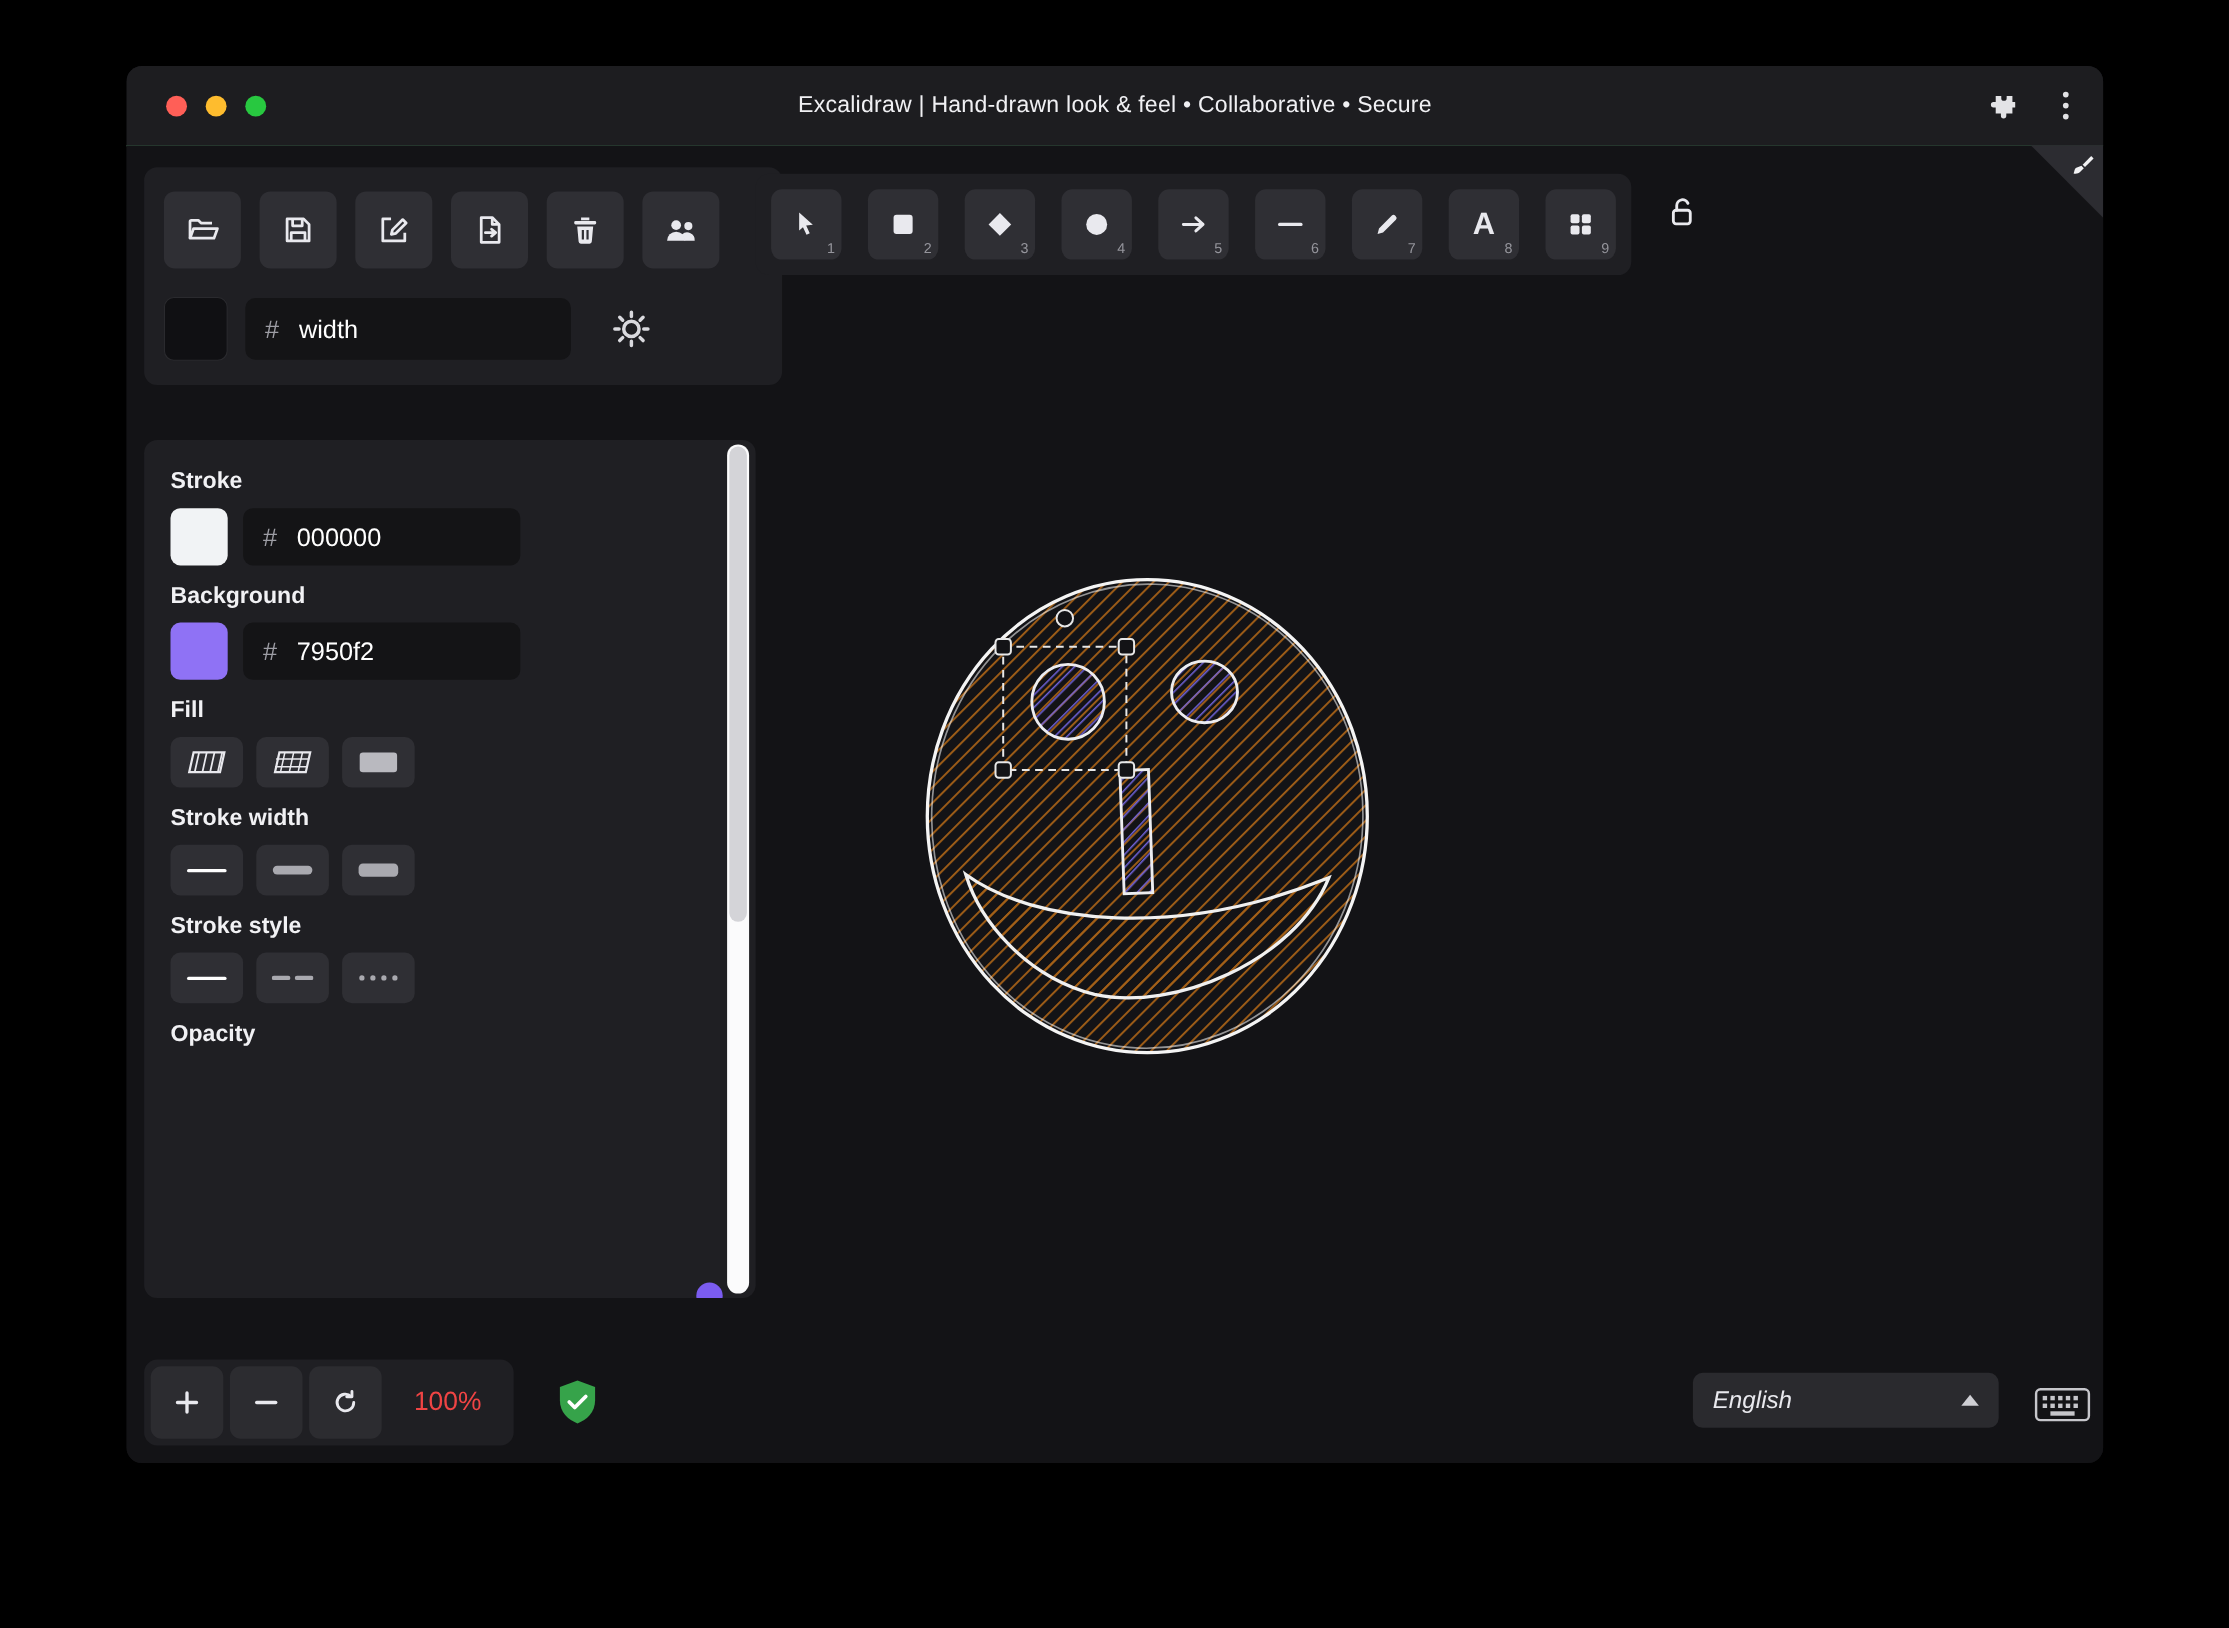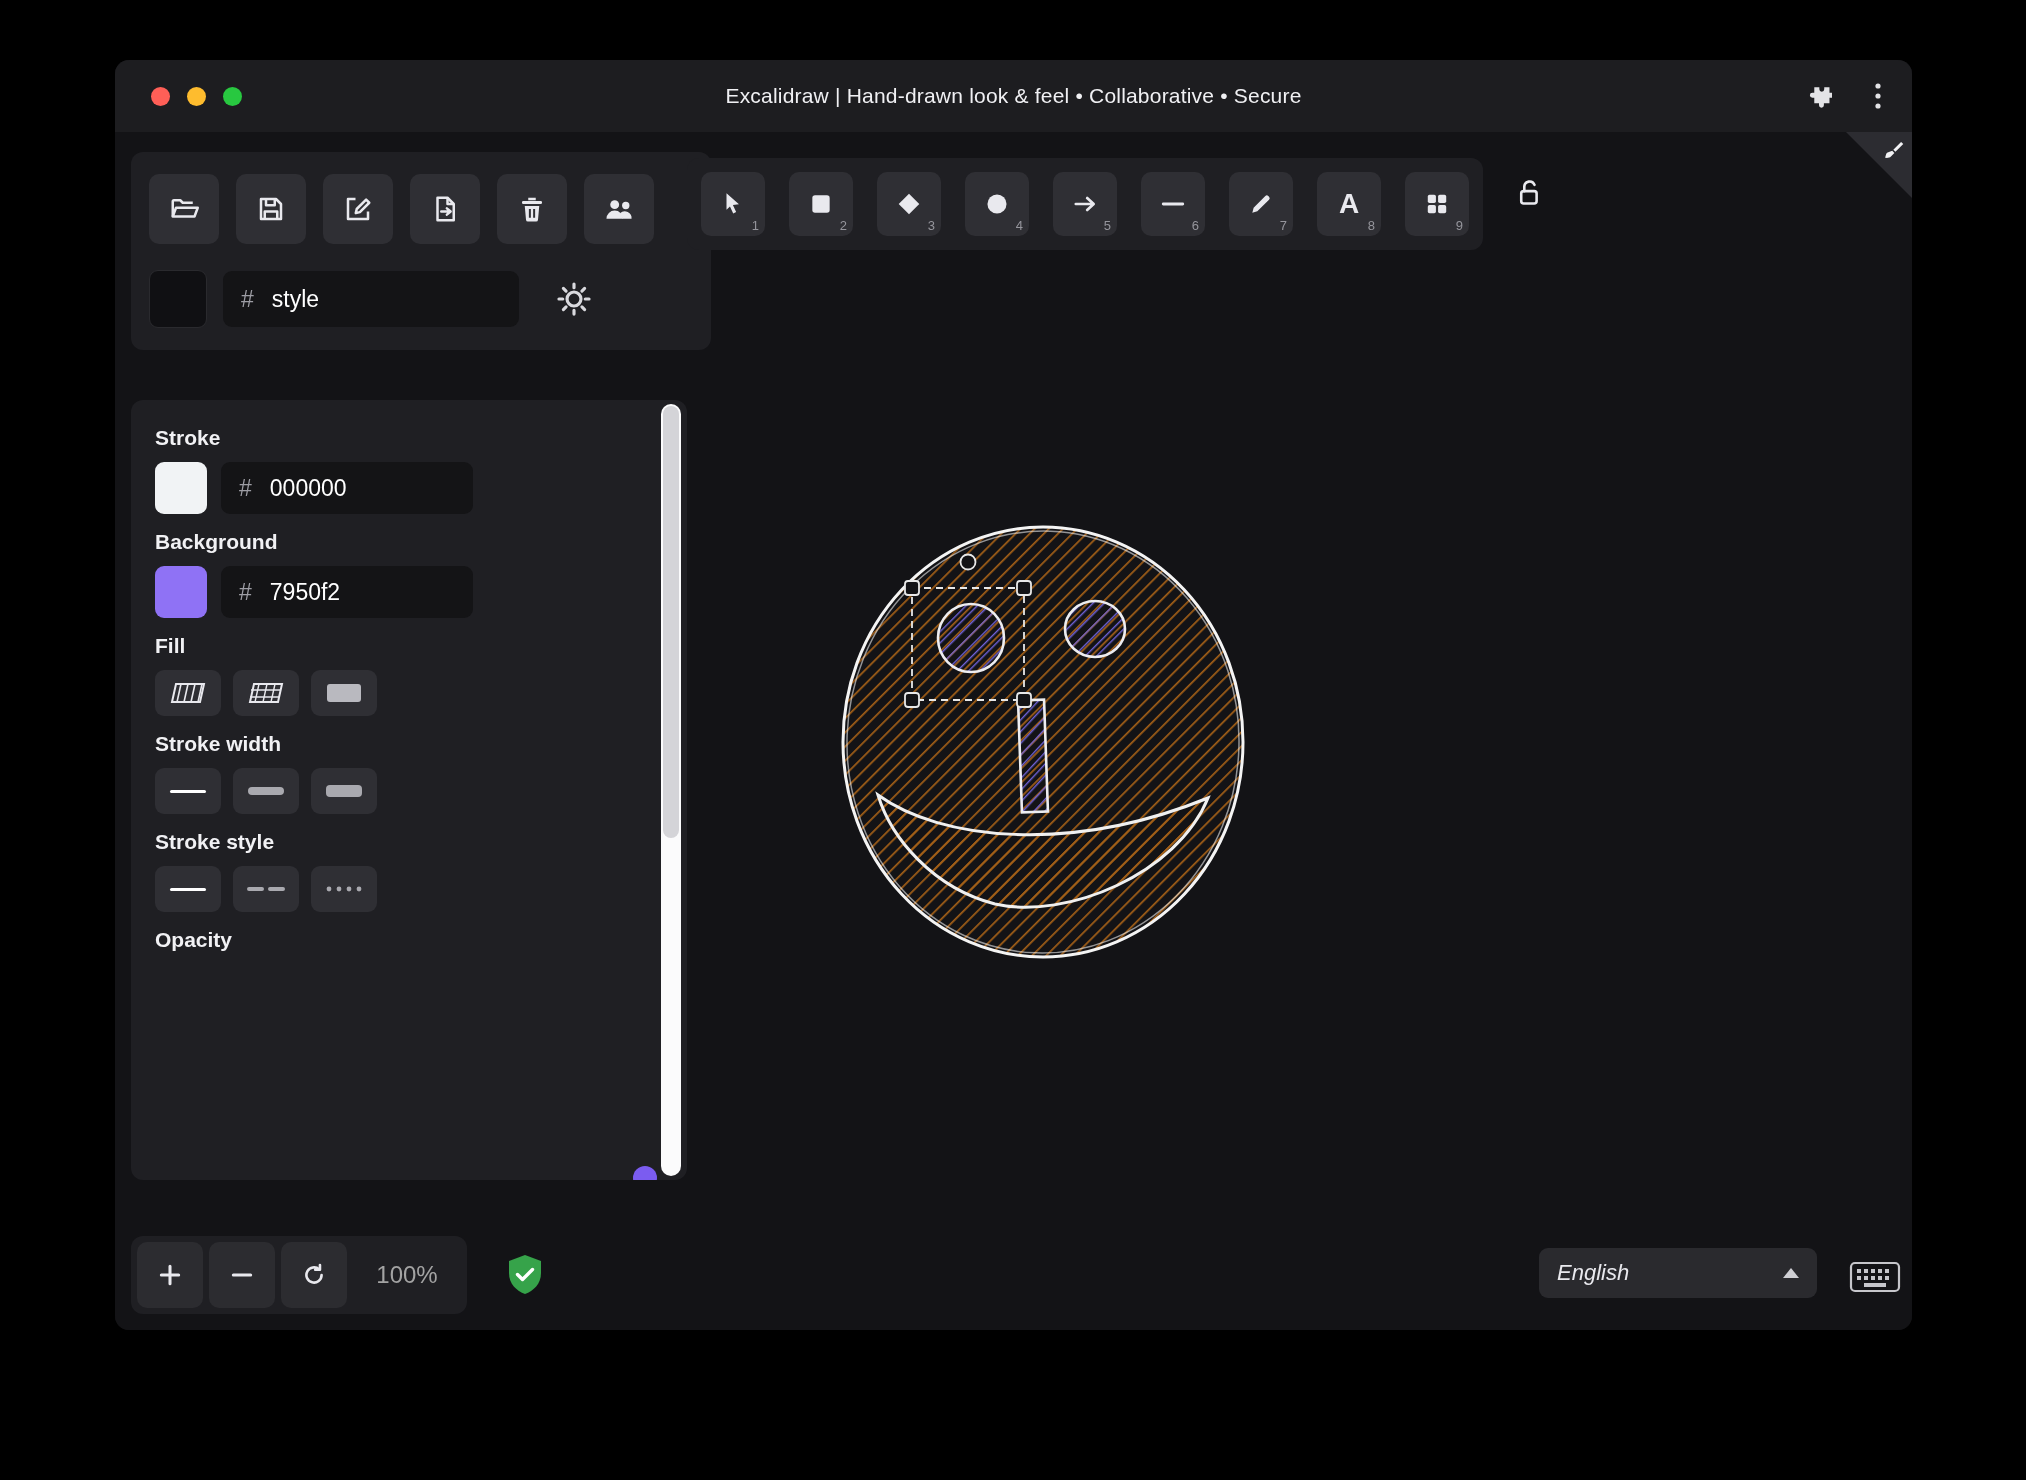--- a/index.html
+++ b/index.html
@@ -41,21 +41,21 @@
   .tools{left:572px;top:26px;padding:14px;display:flex;gap:24px;}
   .tools .icon-btn{width:64px;height:64px;position:relative;}
   .shortcut{position:absolute;right:6px;bottom:3px;font-size:13px;color:#95959c;font-weight:400;}
   .glyph-A{font-size:28px;font-weight:700;color:#e9e9ee;line-height:1;}
   .lock-btn{position:absolute;left:1392px;top:44px;background:transparent;border:none;color:#e9e9ee;cursor:pointer;z-index:2;}
   .corner{position:absolute;right:0;top:0;width:0;height:0;border-left:66px solid transparent;border-top:66px solid #2c2c31;z-index:2;}
   .corner-brush{position:absolute;right:7px;top:6px;z-index:3;color:#f2f2f4;}
   .canvas-svg{position:absolute;inset:0;z-index:1;}
   .zoom{left:16px;top:1104px;display:flex;align-items:center;padding:6px;gap:6px;}
   .zoom .icon-btn{width:66px;height:66px;background:#2c2c30;}
-  .zoom-label{width:108px;text-align:center;font-size:24px;color:#a3a3a3;}
+  .zoom-label{width:108px;text-align:center;font-size:24px;color:#ef4444;}
   .shield{position:absolute;left:392px;top:1122px;z-index:2;}
   .lang{position:absolute;left:1424px;top:1116px;width:278px;height:50px;background:#2a2a2e;border-radius:9px;display:flex;align-items:center;padding:0 18px;box-sizing:border-box;color:#e9e9ee;font-size:22px;z-index:2;cursor:pointer;font-style:italic;}
   .caret-up{margin-left:auto;width:0;height:0;border-left:8px solid transparent;border-right:8px solid transparent;border-bottom:10px solid #cfcfd4;}
   .kbd{position:absolute;left:1728px;top:1126px;color:#c6c6cb;z-index:2;background:transparent;border:none;cursor:pointer;}
   svg{display:block;}
 </style>
 </head>
 <body>
 
 <div class="window">
@@ -174,21 +174,21 @@
                 <circle cx="18.5" cy="9.2" r="3"></circle>
                 <path d="M15.8 20a7.7 7.7 0 0 0-2-4.6 5.6 5.6 0 0 1 9.4 4.6Z"></path>
               </svg>
             </span>
         </button>
       </div>
       <div class="files-row2">
         <span class="swatch canvas-swatch"></span>
         <div class="hex-box">
           <span class="hash">#</span>
-          <span>style</span>
+          <span>width</span>
         </div>
         <button class="theme-btn">
           <span><svg width="38" height="38" viewBox="0 0 24 24" fill="none" stroke="#d9d9de" stroke-width="2" stroke-linecap="round">
                 <circle cx="12" cy="12" r="4.4"></circle>
                 <path d="M12 2.5v2.4M12 19.1v2.4M2.5 12h2.4M19.1 12h2.4M5.3 5.3l1.7 1.7M17 17l1.7 1.7M18.7 5.3 17 7M7 17l-1.7 1.7"></path>
               </svg></span>
         </button>
       </div>
     </div>
 

